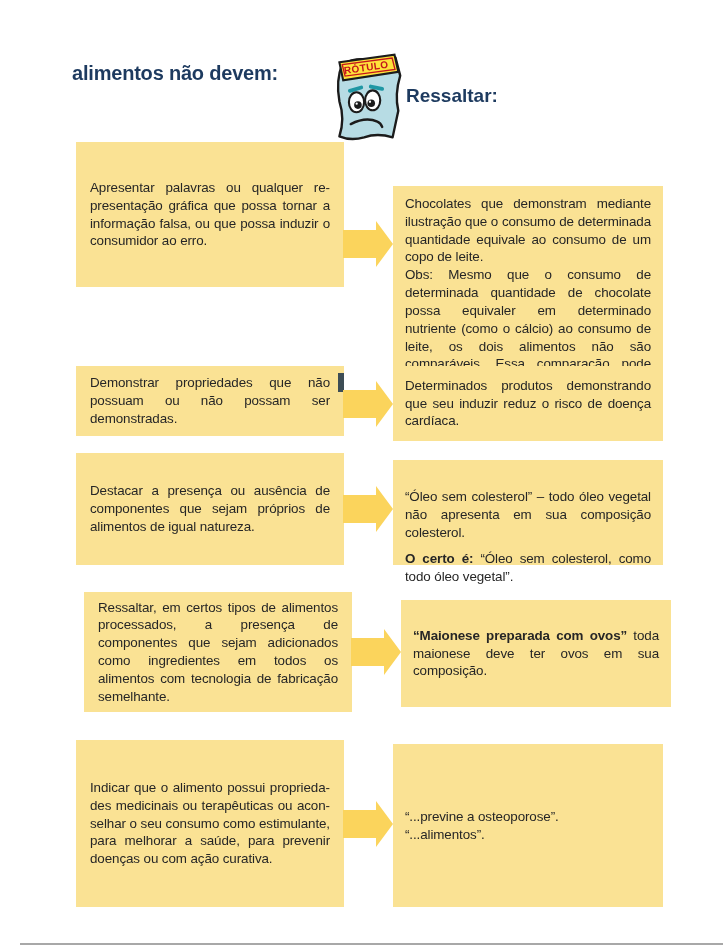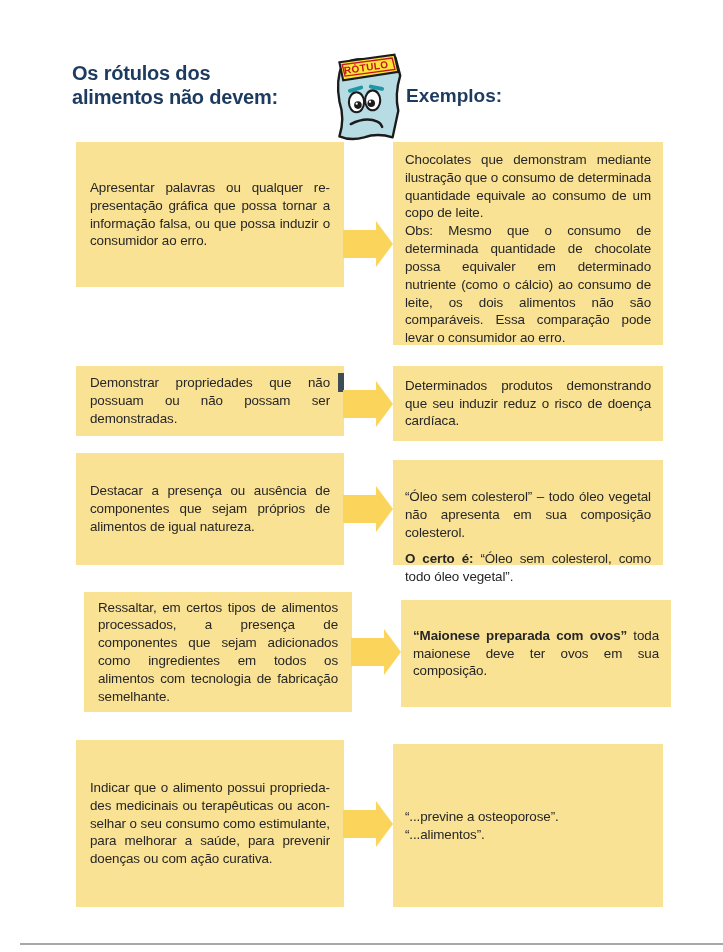--- a/index.html
+++ b/index.html
@@ -31,21 +31,21 @@
     text-align:justify; letter-spacing:-0.1px;
   }
   .arrow {
     position:absolute; left:343px; top:50%; transform:translateY(-50%);
     width:50px; height:46px;
   }
 
   
   #row1 { top:142px; height:203px; }
   #row1 .left-box  { height:145px; }
-  #row1 .right-box { height:203px; justify-content:space-between; padding-top:9px; }
+  #row1 .right-box { height:203px; justify-content:space-between; padding-top:9px;margin-top:44px; }
   #row2 { top:366px; height:75px; }
   #row2 .left-box  { height:70px; }
   #row2 .right-box { height:75px; }
   #row3 { top:453px; height:112px; }
   #row3 .left-box  { height:112px; }
   #row3 .right-box { top:7px; height:105px; justify-content:flex-start; padding-top:28px; gap:9px; }
   #row4 { top:592px; height:120px;margin-left:8px; }
   #row4 .left-box  { height:120px; }
   #row4 .right-box { top:8px; height:107px; }
   #row5 { top:740px; height:167px; }
@@ -60,41 +60,40 @@
     position:absolute; top:943px; left:20px; width:703px; height:2px;
     background:#a8a8a8;
   }
 </style>
 </head>
 <body>
 
 <div class="page" style="--box: #fae294; --arrow: #fbd45c; --title: #1d3a5f; --ink: #262626; --icon-body: #b7dce4;">
 
   <div class="title">
-    <div>Os rótulos dos</div>
     <div>alimentos não devem:</div>
   </div>
 
   <svg class="label-icon" width="76" height="92" viewBox="0 0 80 95">
     <path d="M15,13 Q30,5 45,9 Q60,12 71,6 L76,25 Q70,45 74,62 L68,90 Q52,85 38,90 Q24,94 12,89 Q18,70 12,52 Q8,30 15,13 Z" fill="var(--icon-body, #b7dce4)" stroke="#1b1b1b" stroke-width="2.5" stroke-linejoin="round"></path>
     <path d="M12,11 L70,3 L74,21 L16,30 Z" fill="#ffe23b" stroke="#1b1b1b" stroke-width="2.2"></path>
     <path d="M15,13.5 L67.5,6.5 L70.5,18.5 L18,25.5 Z" fill="none" stroke="#c4161c" stroke-width="1.4"></path>
     <text x="40" y="20" transform="rotate(-8 40 15)" text-anchor="middle" font-size="10.5" font-weight="bold" fill="#c4161c" letter-spacing="0.5">RÓTULO</text>
     <path d="M23,41 L35,37.5" stroke="#1f97a4" stroke-width="4" stroke-linecap="round" fill="none"></path>
     <path d="M45,36.5 L57,39" stroke="#1f97a4" stroke-width="4" stroke-linecap="round" fill="none"></path>
     <ellipse cx="30" cy="53" rx="8" ry="10.5" fill="#ffffff" stroke="#1b1b1b" stroke-width="2.2"></ellipse>
     <ellipse cx="47" cy="51" rx="8" ry="10.5" fill="#ffffff" stroke="#1b1b1b" stroke-width="2.2"></ellipse>
     <circle cx="31.5" cy="56" r="4" fill="#1b1b1b"></circle>
     <circle cx="45.5" cy="54" r="4" fill="#1b1b1b"></circle>
     <circle cx="30.2" cy="54.5" r="1.2" fill="#ffffff"></circle>
     <circle cx="44.2" cy="52.5" r="1.2" fill="#ffffff"></circle>
     <path d="M24,76 Q40,68 52,73.5 Q55.5,75 57,79" stroke="#1b1b1b" stroke-width="2.6" stroke-linecap="round" fill="none"></path>
   </svg>
 
-  <div class="examples-label">Exemplos:</div>
+  <div class="examples-label">Ressaltar:</div>
 
   <div class="row" id="row1">
     <div class="box left-box">
       <p>Apresentar palavras ou qualquer re­presentação gráfica que possa tornar a informação falsa, ou que possa induzir o consumidor ao erro.</p>
     </div>
     <svg class="arrow" viewBox="0 0 50 46">
       <polygon points="0,9 33,9 33,0 50,23 33,46 33,37 0,37" fill="var(--arrow)"></polygon>
     </svg>
     <div class="box right-box">
       <p>Chocolates que demonstram mediante ilustração que o consumo de determi­nada quantidade equivale ao consumo de um copo de leite.</p>

